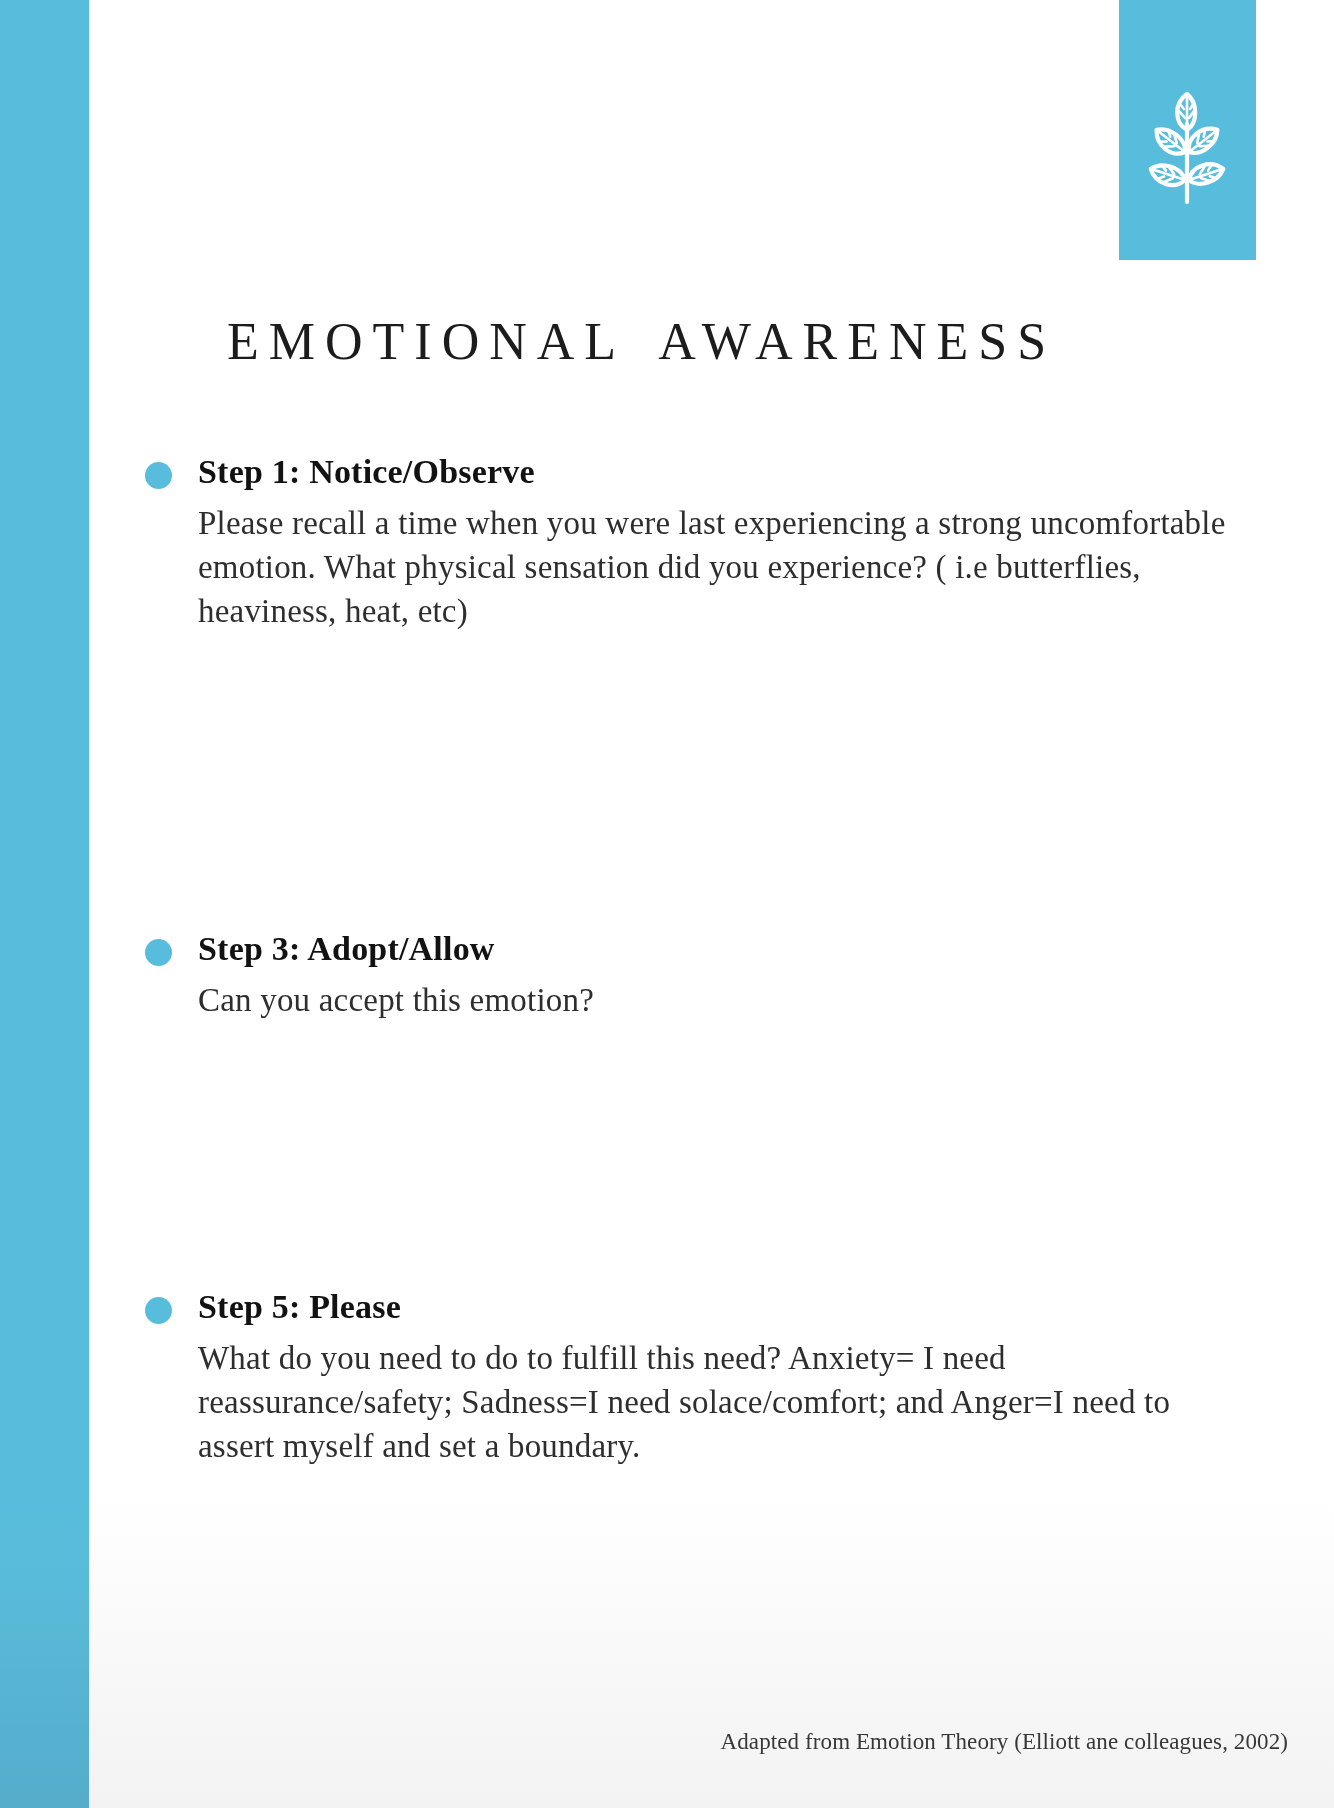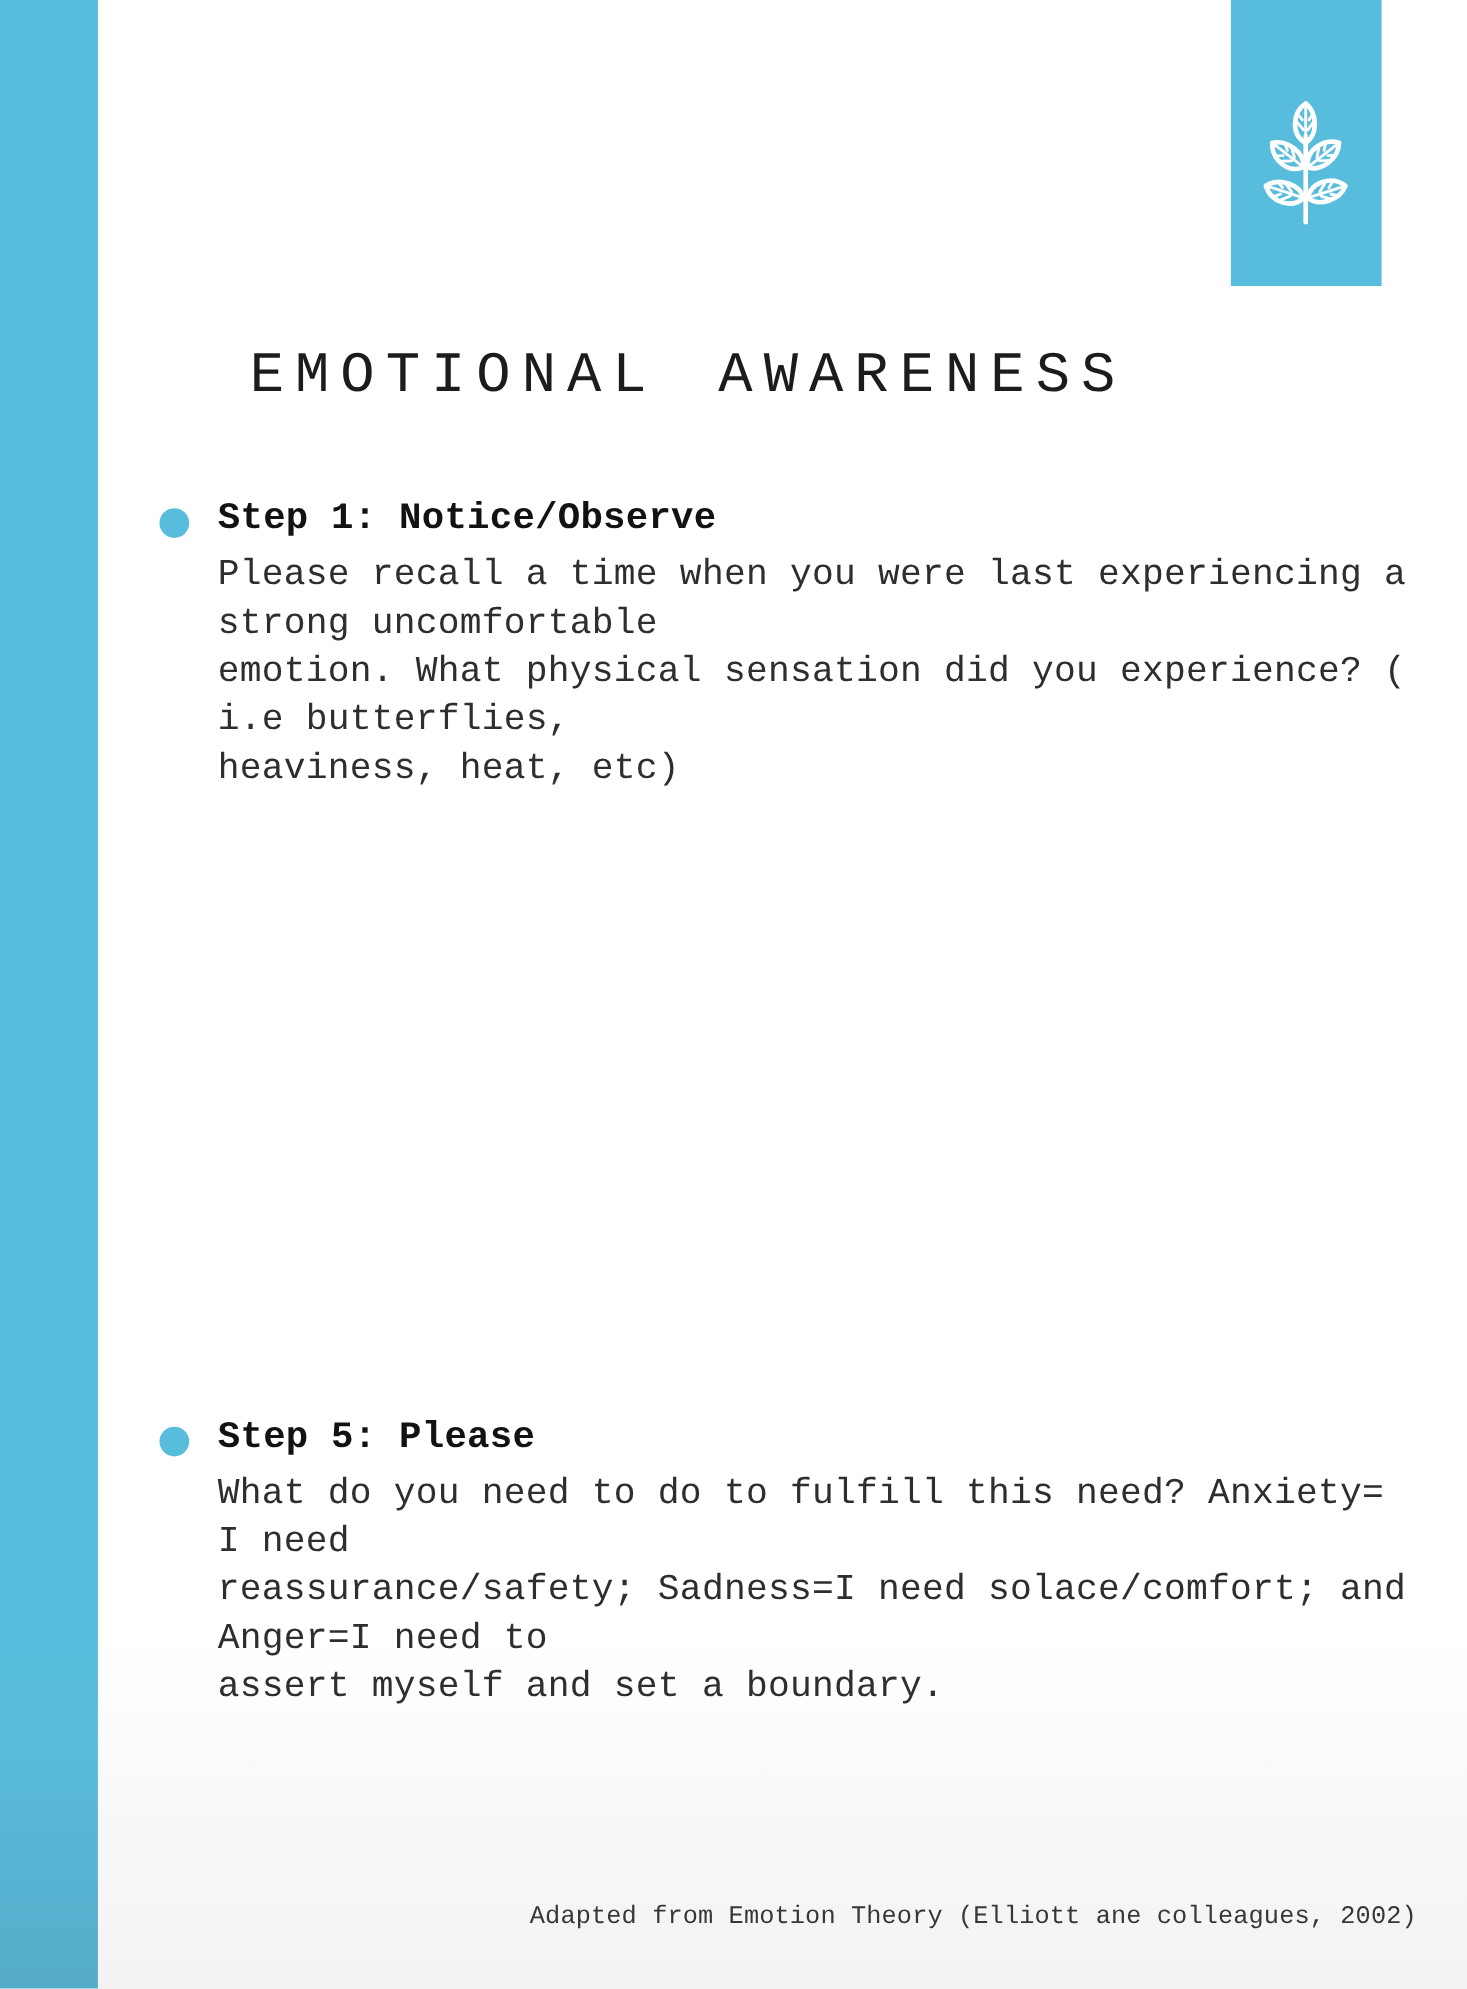--- a/index.html
+++ b/index.html
@@ -1,21 +1,21 @@
 <!DOCTYPE html>
 <html><head>
 <meta charset="utf-8">
 <style>
   html,body{margin:0;padding:0;background:#e8e8e8;}
   .page{
     position:relative;
     width:1334px;height:1808px;
     background:#ffffff;
     overflow:hidden;
-    font-family:Liberation Mono, monospace;
+    font-family:Liberation Serif, serif;
   }
   .accent-bar{
     position:absolute;left:0;top:0;width:89px;height:100%;
     background:linear-gradient(180deg,#58bddc 0%,#58bddc 88%,#52b2d2 100%);
   }
   .logo-square{
     position:absolute;left:1119px;top:0;width:137px;height:260px;
     background:#58bddc;
   }
   .logo-square svg{position:absolute;left:16px;top:88px;}
@@ -87,20 +87,25 @@
 
   <div class="step s1">
     <span class="bullet"></span>
     <h2 class="step-heading">Step 1: Notice/Observe</h2>
     <div class="step-body">Please recall a time when you were last experiencing a strong uncomfortable
 emotion. What physical sensation did you experience? ( i.e butterflies,
 heaviness, heat, etc)</div>
   </div>
 
 
+  <div class="step s3">
+    <span class="bullet"></span>
+    <h2 class="step-heading">Step 3: Adopt/Allow</h2>
+    <div class="step-body">Can you accept this emotion?</div>
+  </div>
 
 
   <div class="step s5">
     <span class="bullet"></span>
     <h2 class="step-heading">Step 5: Please</h2>
     <div class="step-body">What do you need to do to fulfill this need? Anxiety= I need
 reassurance/safety; Sadness=I need solace/comfort; and Anger=I need to
 assert myself and set a boundary.</div>
   </div>
 

